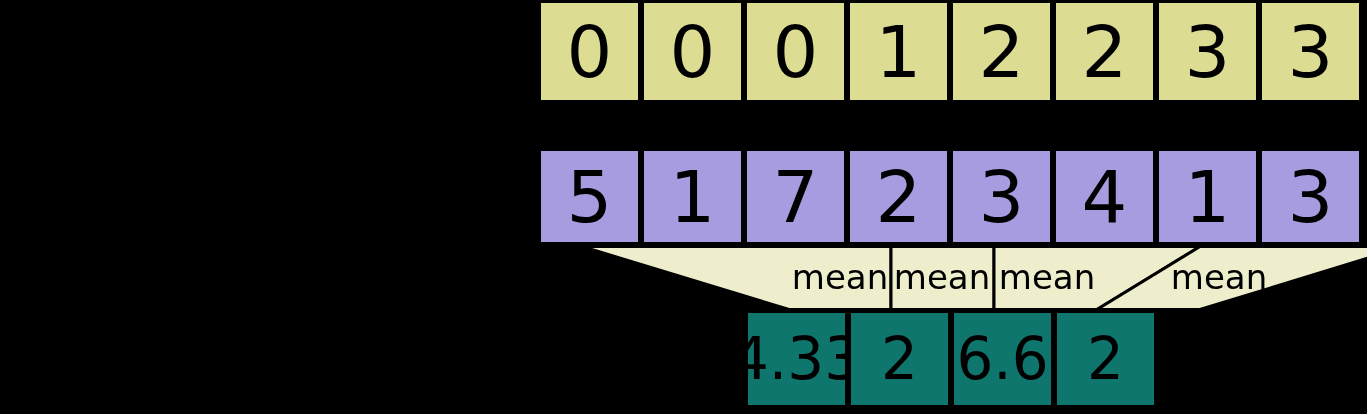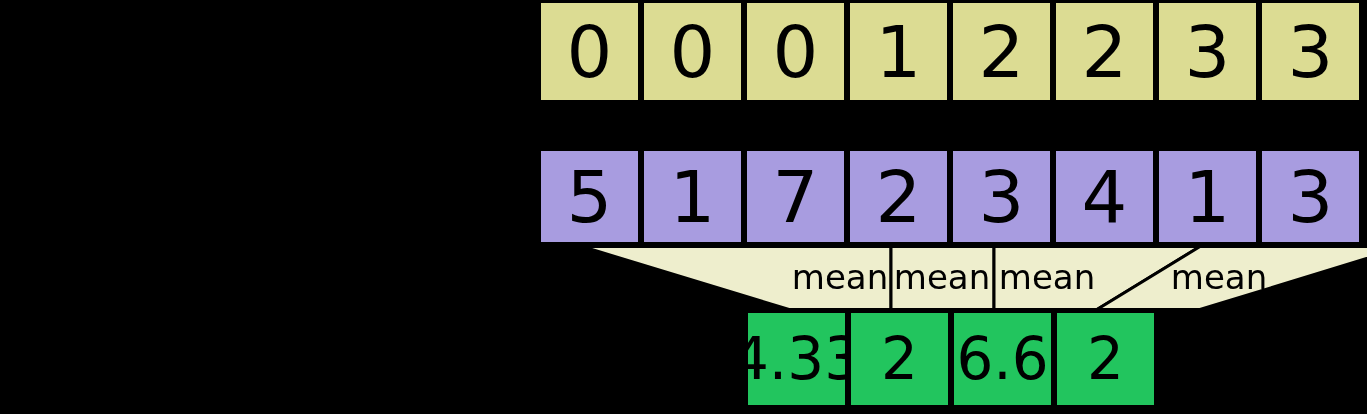--- a/index.html
+++ b/index.html
@@ -39,21 +39,21 @@
     background: #dcdc93;
     font-size: 72px;
   }
 
   .row-values .cell {
     background: #a89ce0;
     font-size: 72px;
   }
 
   .row-output .cell {
-    background: #22c55e;
+    background: #0f766e;
     font-size: 58px;
     text-align: right;
   }
 
   
   #mean-band {
     position: absolute;
     left: 0;
     top: 245px;
     width: 1367px;

